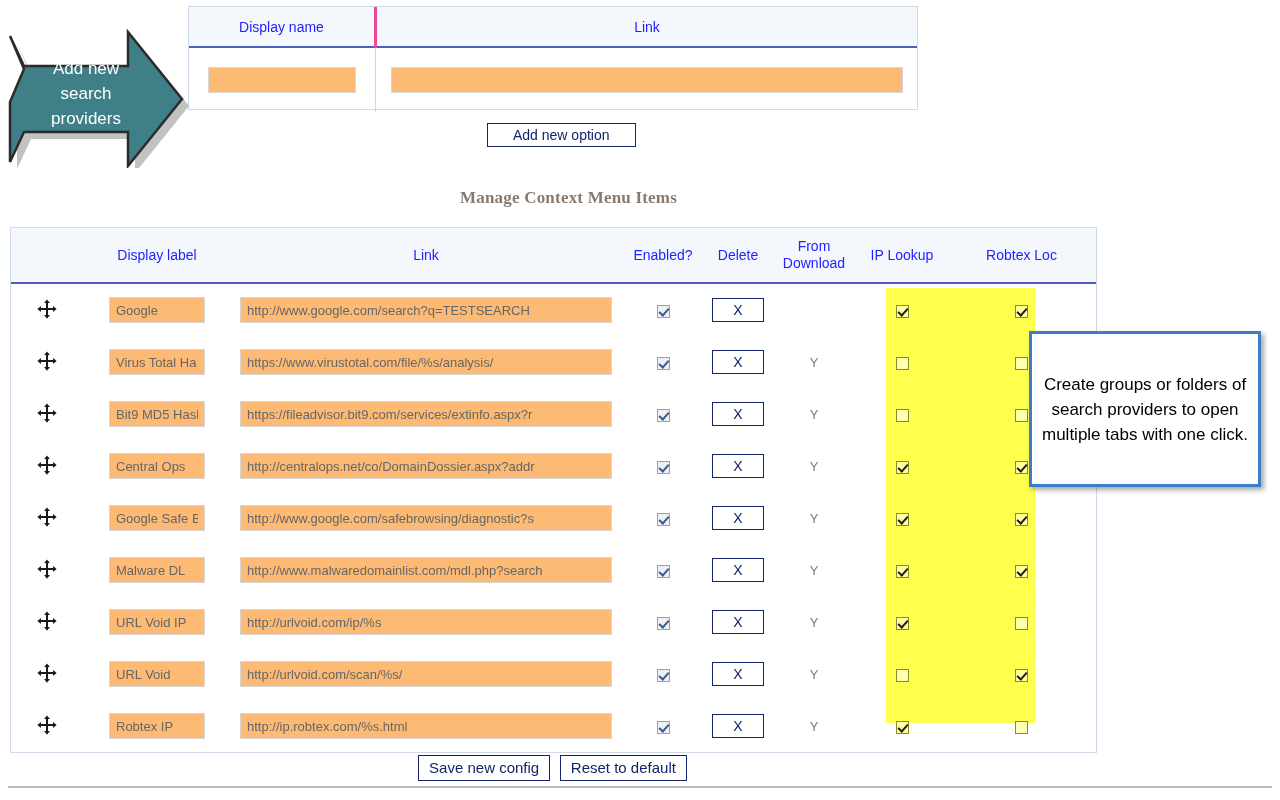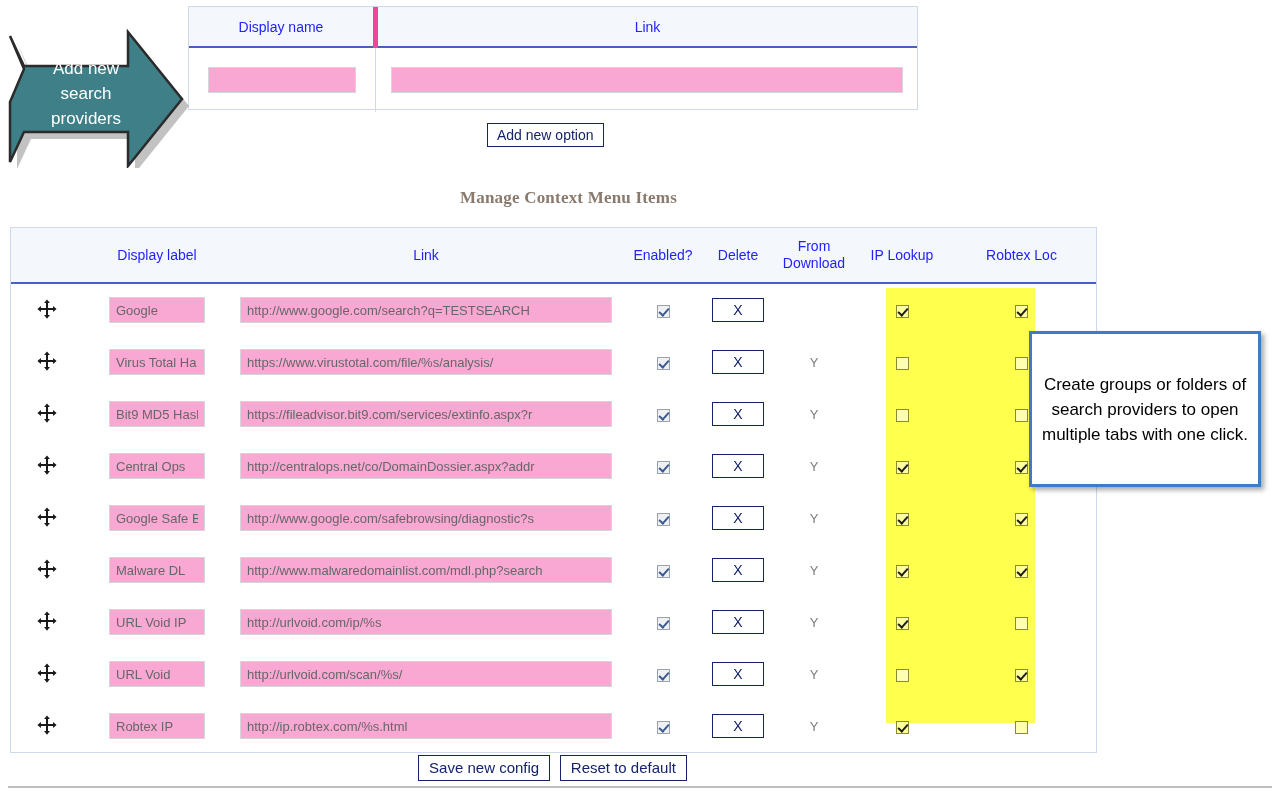--- a/index.html
+++ b/index.html
@@ -28,41 +28,41 @@
   }
 
   
   .top-table{
     position:absolute;left:188px;top:6px;width:728px;height:102px;
     border:1px solid #cfd9ea;border-collapse:collapse;background:#fff;
   }
   .top-table table{border-collapse:collapse;width:100%;table-layout:fixed;}
   .top-table th{
     background:#f4f8fd;color:#2222ff;font-weight:normal;font-size:14px;
-    height:37px;border-bottom:2px solid #4a5fbf;border-right:5px solid #ec4899;
+    height:37px;border-bottom:2px solid #4a5fbf;border-right:3px solid #ec4899;
     text-align:center;vertical-align:middle;
   }
   .top-table th:last-child{border-right:none;}
   .top-table td{
     border-right:1px solid #cfd9ea;height:62px;vertical-align:middle;text-align:center;
   }
   .top-table td:last-child{border-right:none;}
   .txt{
-    border:1px solid #d6d6d6;background:#f9a8d4;height:26px;
+    border:1px solid #d6d6d6;background:#fdba74;height:26px;
     font-family:"Liberation Sans", sans-serif;font-size:13px;color:#666;
     padding:0 6px;box-sizing:border-box;outline:none;
   }
   .txt-name{width:148px;}
   .txt-link{width:512px;}
 
   
   .btn{
     border:1px solid #14236b;background:#ffffff;color:#14236b;
     font-family:"Liberation Sans", sans-serif;font-size:14px;
-    padding:3px 9px;cursor:pointer;line-height:16px;
+    padding:3px 25px;cursor:pointer;line-height:16px;
   }
   .add-option-wrap{position:absolute;left:487px;top:123px;}
 
   
   .section-title{
     position:absolute;left:16px;top:188px;width:1105px;text-align:center;
     font-family:"Liberation Serif", serif;font-weight:bold;font-size:17px;
     color:#8a7a6d;letter-spacing:.2px;
   }
 

